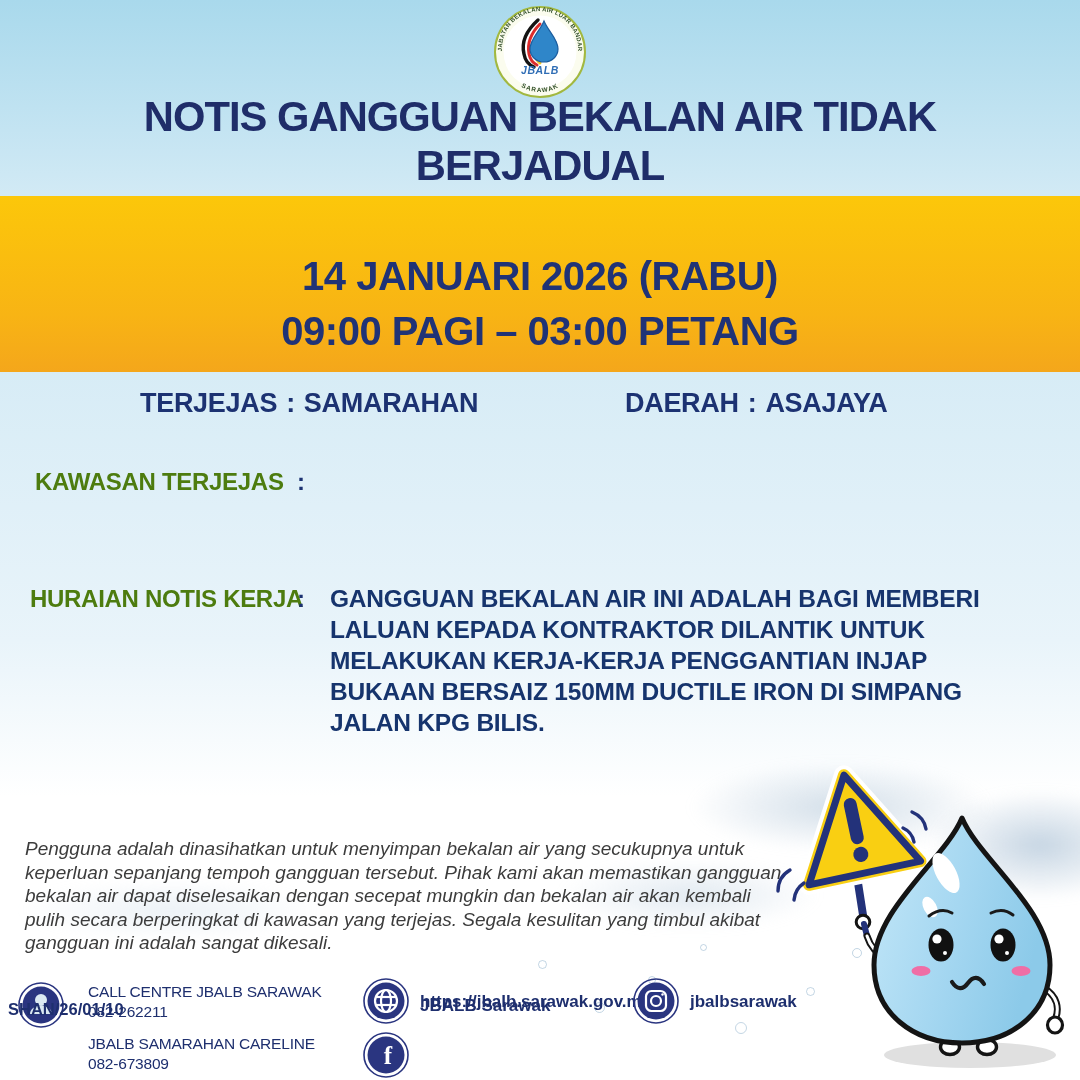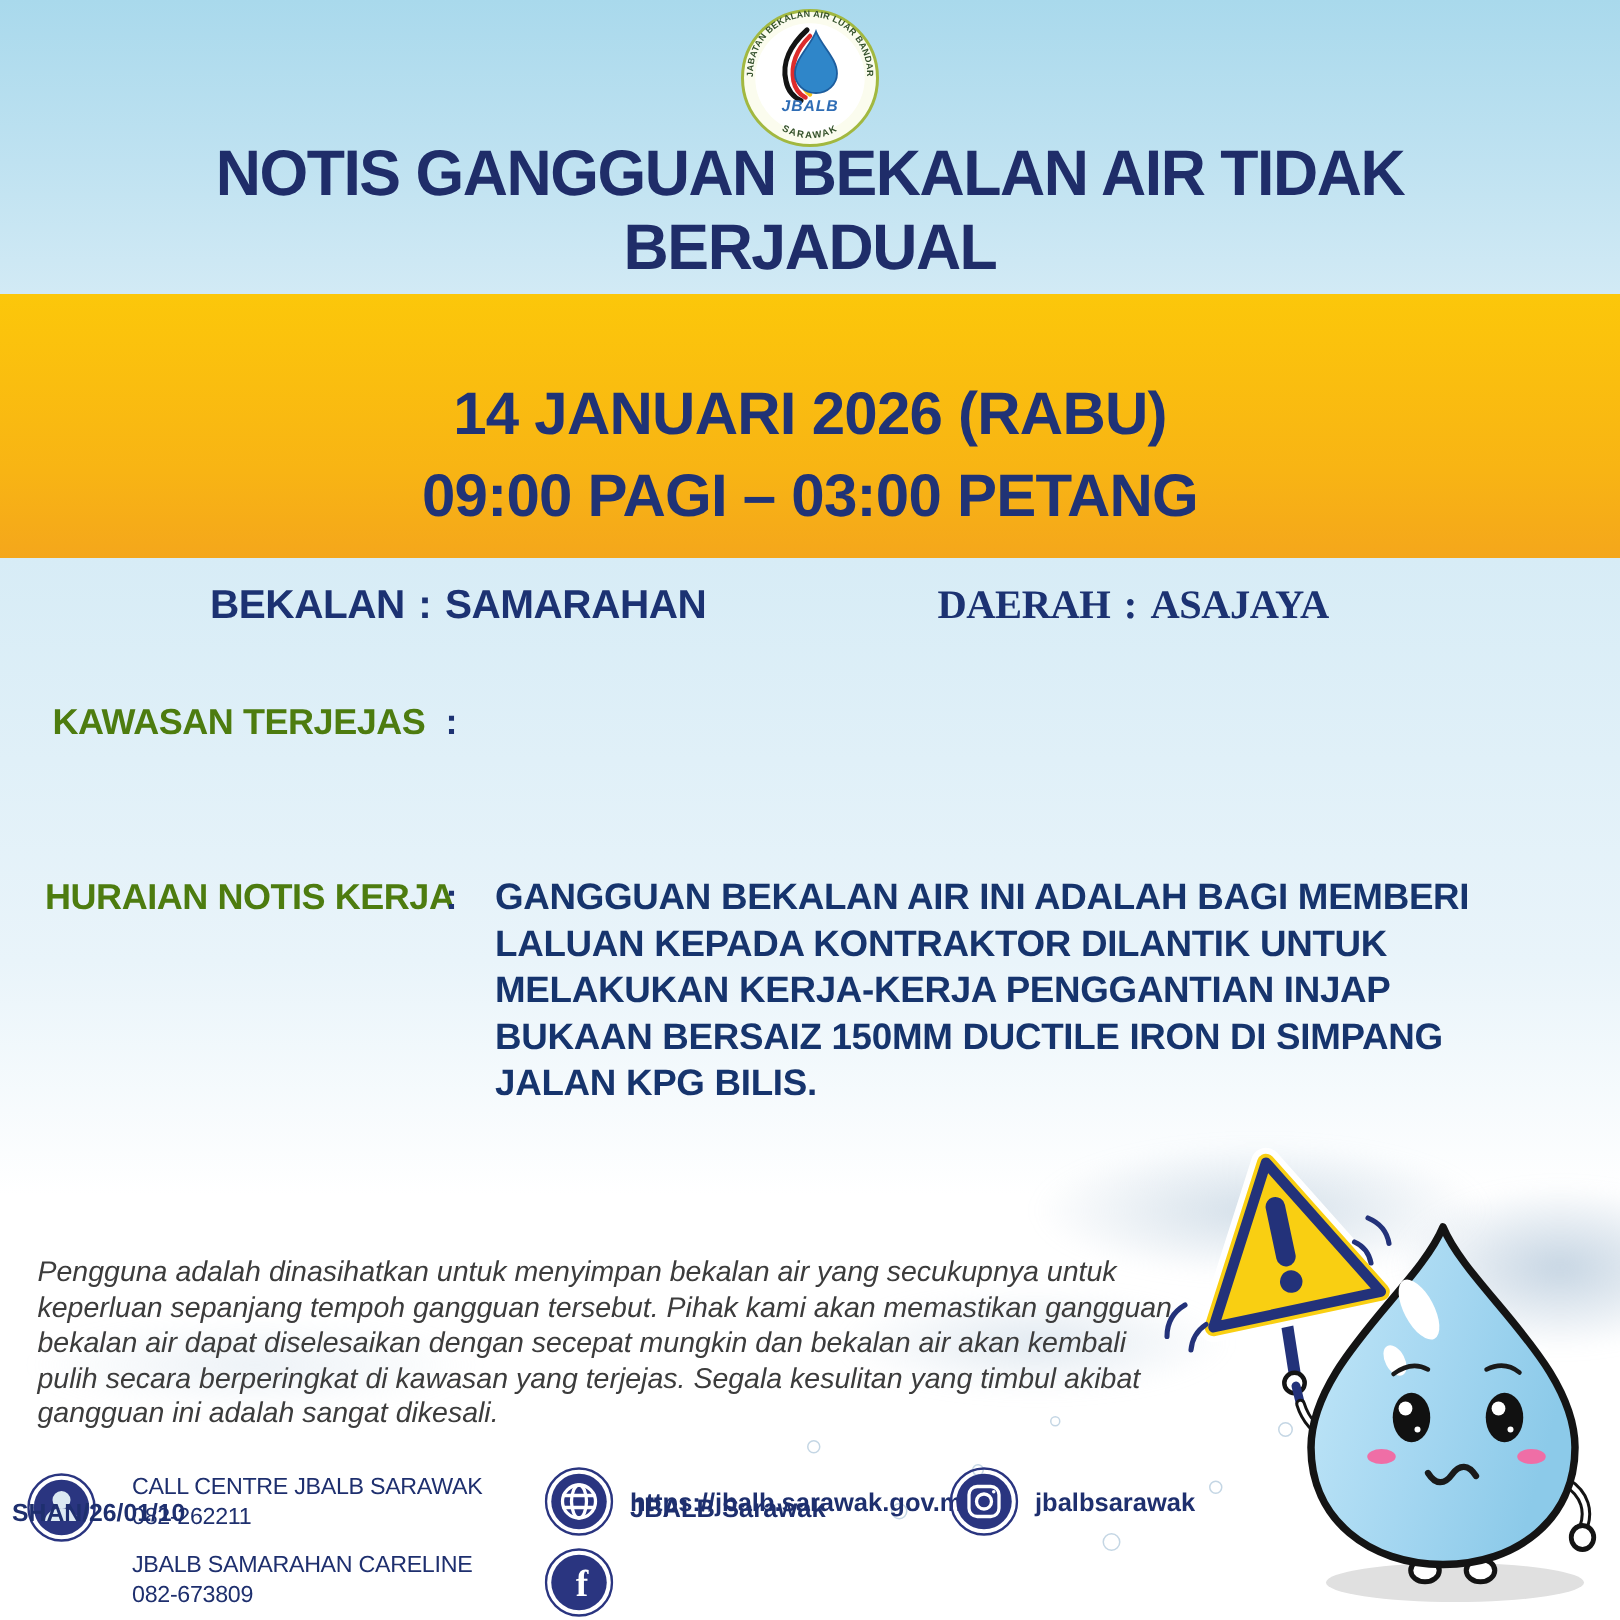--- a/index.html
+++ b/index.html
@@ -23,21 +23,21 @@
     position:absolute;left:0;top:196px;width:1080px;height:216px;
     background:linear-gradient(180deg,#fcc70a 0%,#f8b414 55%,#f29d20 100%);
     display:flex;flex-direction:column;align-items:center;justify-content:center;gap:10px;
   }
   .date-banner .line{font-size:40px;font-weight:700;color:#203376;letter-spacing:-.5px;}
   
   .main-bg{position:absolute;left:0;top:372px;width:1080px;height:708px;
     background:linear-gradient(180deg,#d7ecf6 0%,#e9f4fa 38%,#ffffff 60%,#ffffff 100%);}
   .region-item{position:absolute;top:388px;font-size:27px;font-weight:700;color:#1c3272;letter-spacing:-.3px;}
   .region-bahagian{left:140px;}
-  .region-daerah{left:625px;font-family:Liberation Serif, serif;}
+  .region-daerah{left:625px;}
   .sep{padding:0 9px;}
   .sec-label{position:absolute;font-size:24px;font-weight:700;color:#4d7c0f;letter-spacing:-.3px;}
   .sec-colon{position:absolute;left:297px;font-size:24px;font-weight:700;color:#1c3272;}
   .sec-value{position:absolute;left:330px;font-size:24.5px;font-weight:700;color:#16346d;
     line-height:31px;letter-spacing:-.2px;}
   .kawasan-label{left:35px;top:468px;}
   .kawasan-colon{top:468px;}
   .kawasan-value{top:466px;width:720px;}
   .huraian-label{left:30px;top:585px;}
   .huraian-colon{top:585px;}
@@ -106,21 +106,21 @@
 
   <div class="title">NOTIS GANGGUAN BEKALAN AIR TIDAK BERJADUAL</div>
 
   <div class="date-banner">
     <div class="line">14 JANUARI 2026 (RABU)</div>
     <div class="line">09:00 PAGI – 03:00 PETANG</div>
   </div>
 
   <div class="main-bg"></div>
 
-  <div class="region-item region-bahagian"><span>BEKALAN</span><span class="sep">:</span><span>SAMARAHAN</span></div>
+  <div class="region-item region-bahagian"><span>TERJEJAS</span><span class="sep">:</span><span>SAMARAHAN</span></div>
   <div class="region-item region-daerah"><span>DAERAH</span><span class="sep">:</span><span>ASAJAYA</span></div>
 
   <div class="sec-label kawasan-label">KAWASAN TERJEJAS</div>
   <div class="sec-colon kawasan-colon">:</div>
 
   <div class="sec-label huraian-label">HURAIAN NOTIS KERJA</div>
   <div class="sec-colon huraian-colon">:</div>
   <div class="sec-value huraian-value">GANGGUAN BEKALAN AIR INI ADALAH BAGI MEMBERI LALUAN KEPADA KONTRAKTOR DILANTIK UNTUK MELAKUKAN KERJA-KERJA PENGGANTIAN INJAP BUKAAN BERSAIZ 150MM DUCTILE IRON DI SIMPANG JALAN KPG BILIS.</div>
 
   <div>

